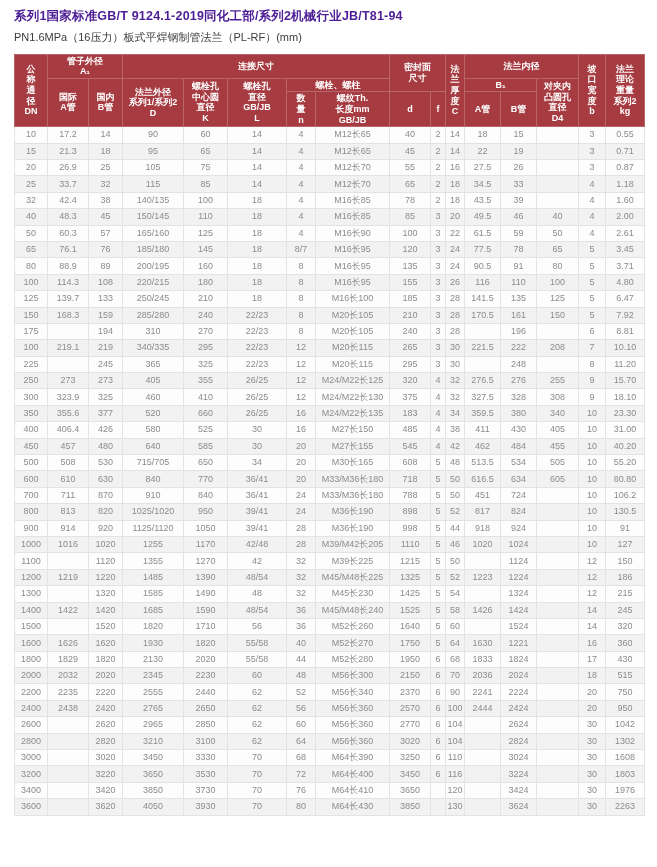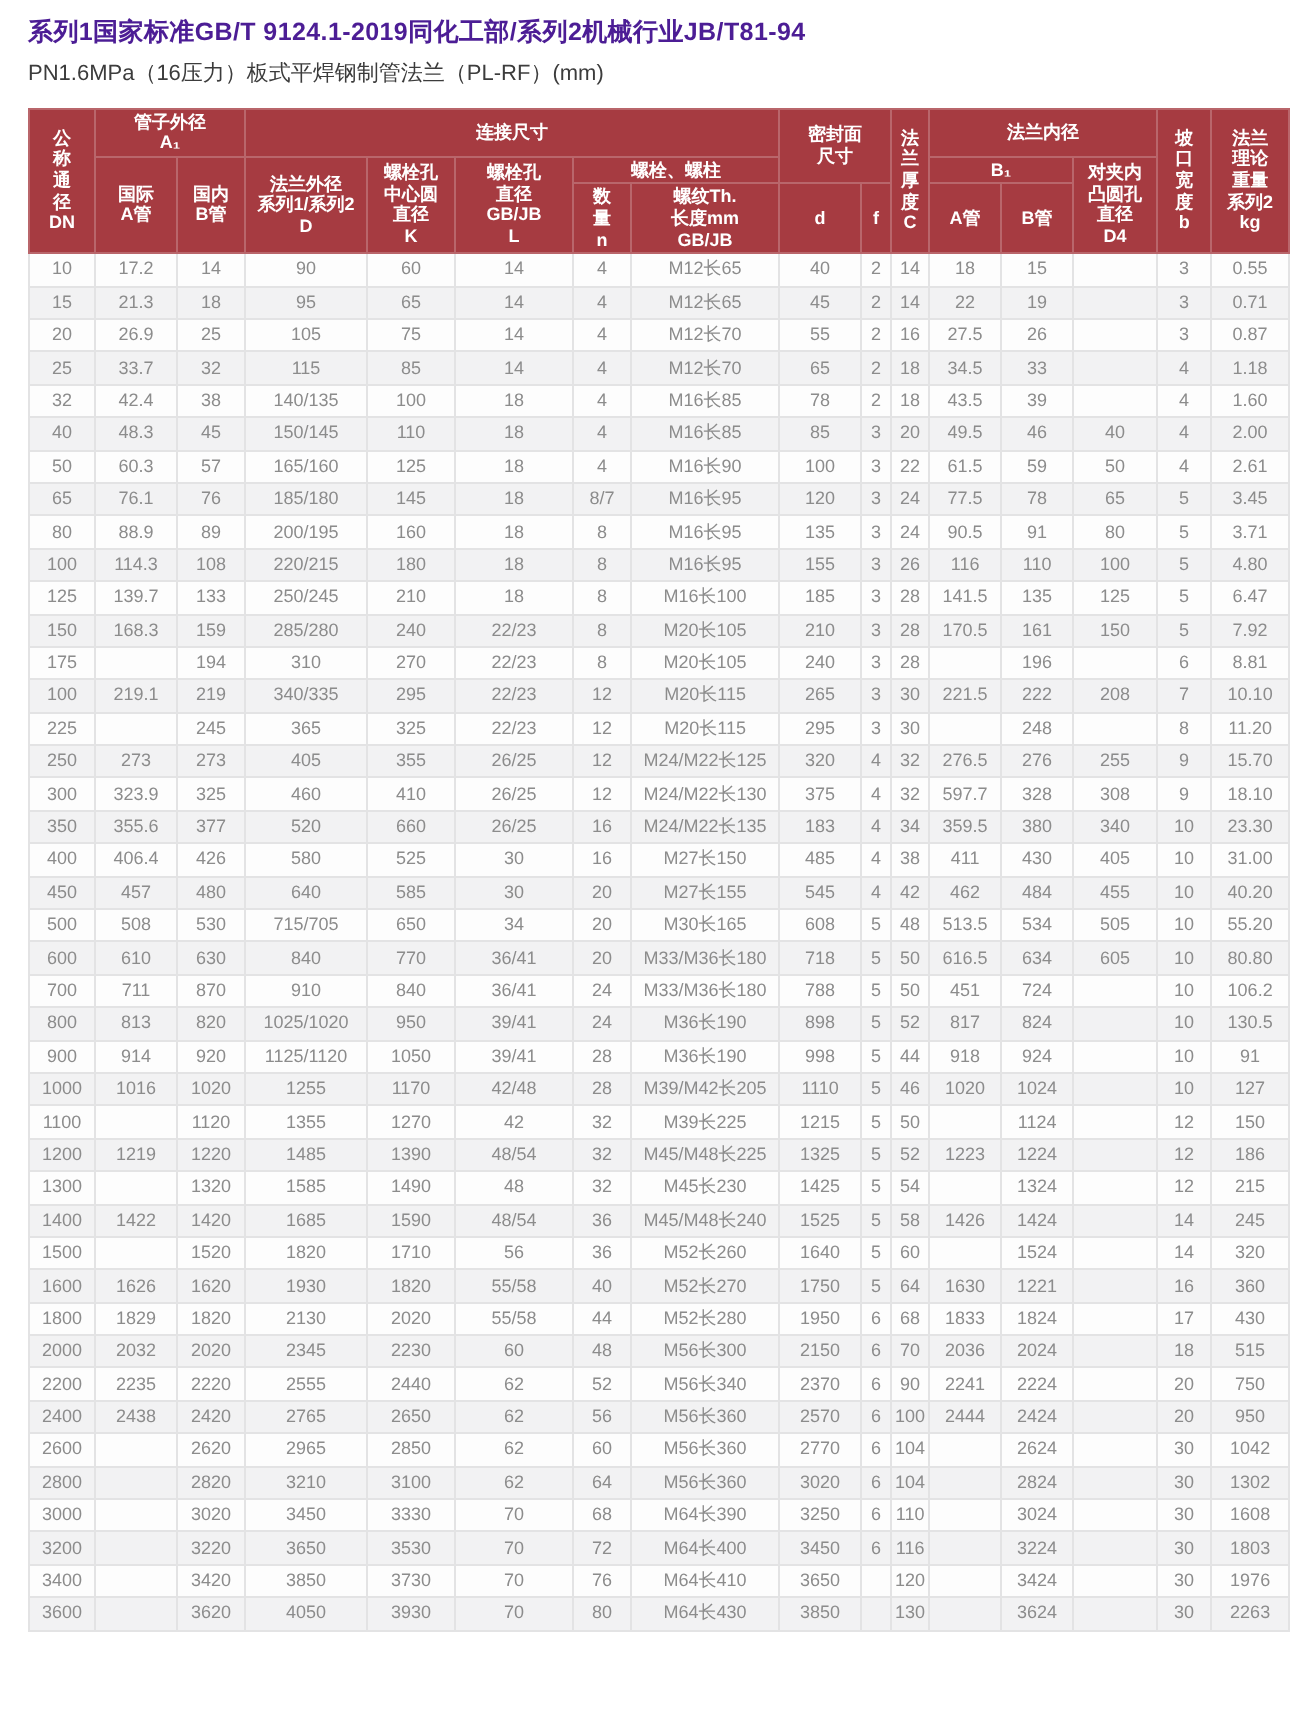--- a/index.html
+++ b/index.html
@@ -417,21 +417,21 @@
           <td>323.9</td>
           <td>325</td>
           <td>460</td>
           <td>410</td>
           <td>26/25</td>
           <td>12</td>
           <td>M24/M22长130</td>
           <td>375</td>
           <td>4</td>
           <td>32</td>
-          <td>597.7</td>
+          <td>327.5</td>
           <td>328</td>
           <td>308</td>
           <td>9</td>
           <td>18.10</td>
         </tr>
         <tr>
           <td>350</td>
           <td>355.6</td>
           <td>377</td>
           <td>520</td>

